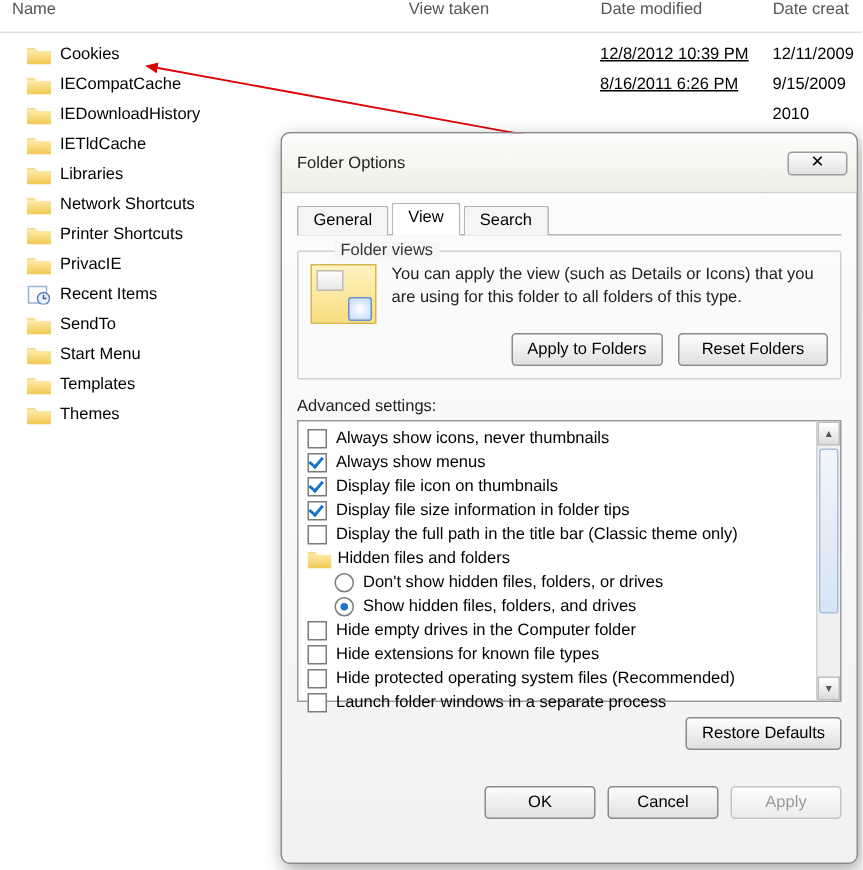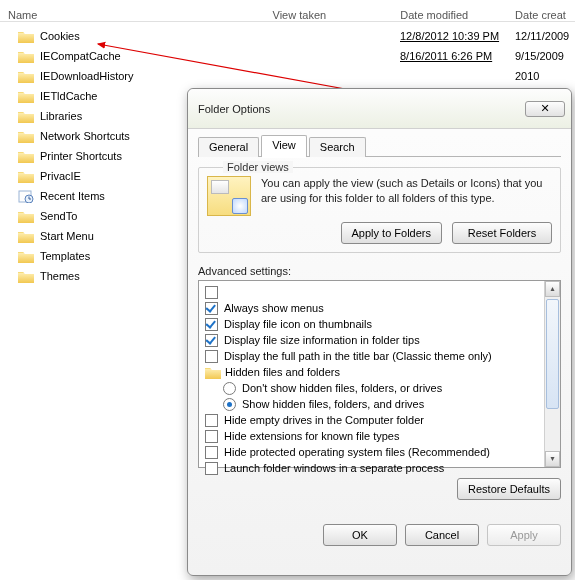--- a/index.html
+++ b/index.html
@@ -1,20 +1,20 @@
 <!DOCTYPE html>
 <html><head>
 <meta charset="utf-8">
 <style>
 * { box-sizing: border-box; margin: 0; padding: 0; font-family: "Segoe UI", Tahoma, sans-serif; font-size: 11px; }
 body { width: 575px; height: 580px; background: #fff; position: relative; overflow: hidden; }
 
 
 .filelist { width: 575px; height: 580px; }
-.header-row { display: flex; border-bottom: 1px solid #e0e0e0; height: 22px; align-items: flex-end; padding-left: 8px; color: #555; }
+.header-row { display: flex; border-bottom: 1px solid #e0e0e0; height: 22px; align-items: flex-start; padding-left: 8px; color: #555; }
 .header-row .col-name { width: 265px; }
 .header-row .col-taken { width: 128px; }
 .header-row .col-mod { width: 115px; }
 .header-row .col-created { width: 60px; }
 .rows { padding-top: 4px; }
 .file-row { display: flex; align-items: center; height: 20px; padding-left: 18px; }
 .file-row .icon { width: 16px; height: 13px; margin-right: 6px; }
 .file-row .name { width: 230px; }
 .file-row .taken { width: 130px; }
 .file-row .mod { width: 115px; text-decoration: underline; }
@@ -344,20 +344,21 @@
         <div class="btn">Apply to Folders</div>
         <div class="btn">Reset Folders</div>
       </div>
     </div>
 
     <div class="adv-label">Advanced settings:</div>
     <div class="tree">
       <div class="tree-inner" id="tree-inner">
           <div class="tree-row">
             <span class="chk"></span>
+            <span class="lbl">Always show icons, never thumbnails</span>
           </div>
           <div class="tree-row">
             <span class="chk checked"></span>
             <span class="lbl">Always show menus</span>
           </div>
           <div class="tree-row">
             <span class="chk checked"></span>
             <span class="lbl">Display file icon on thumbnails</span>
           </div>
           <div class="tree-row">

